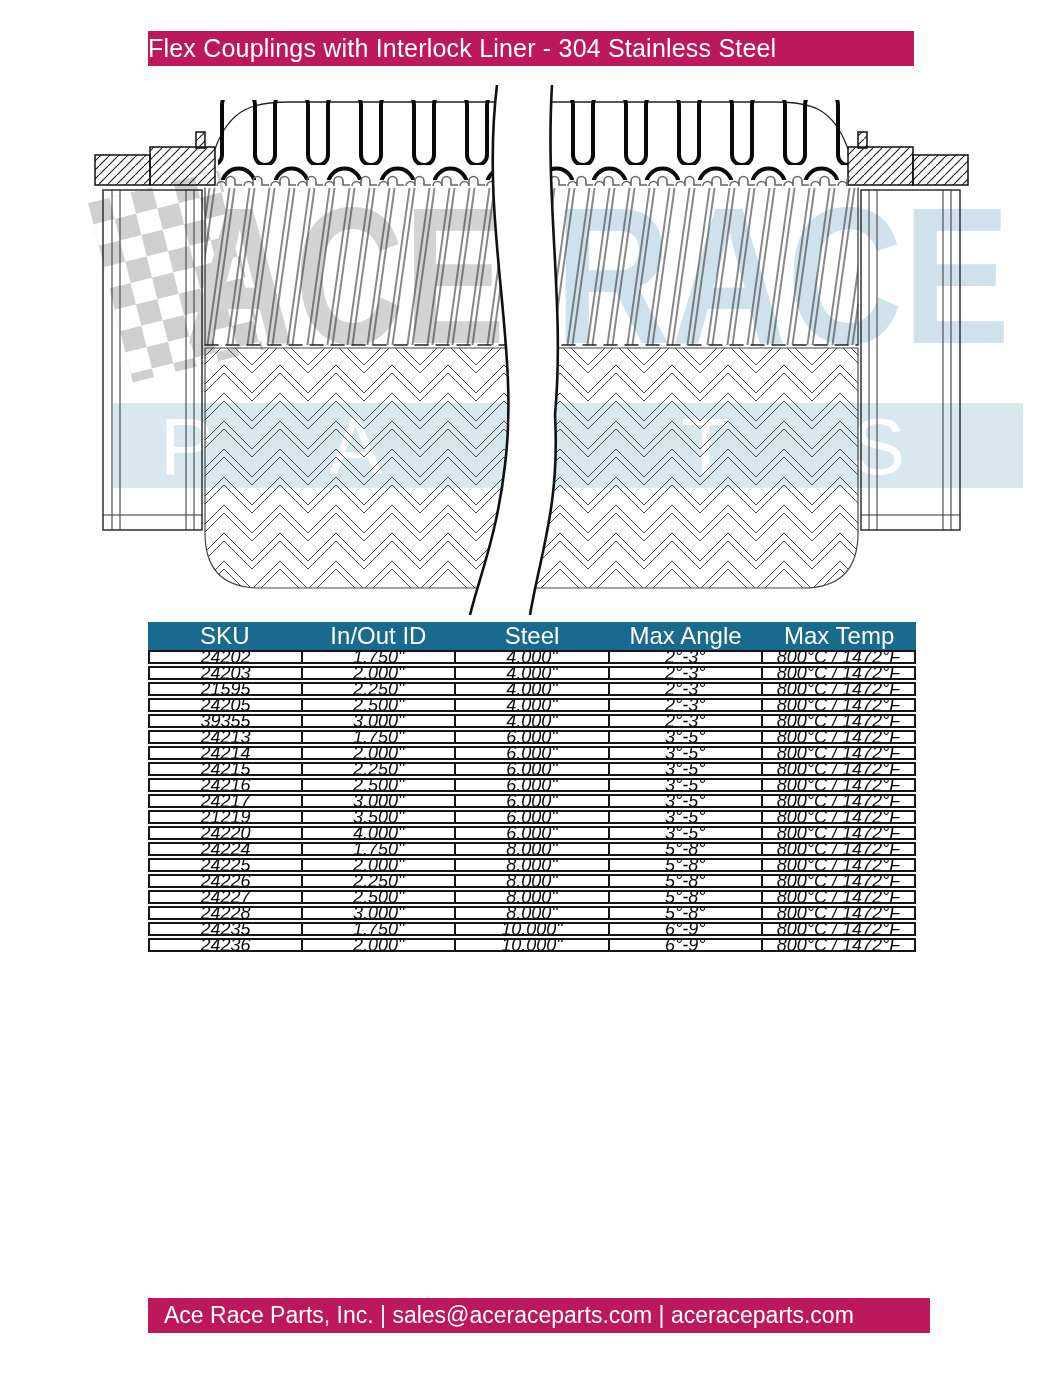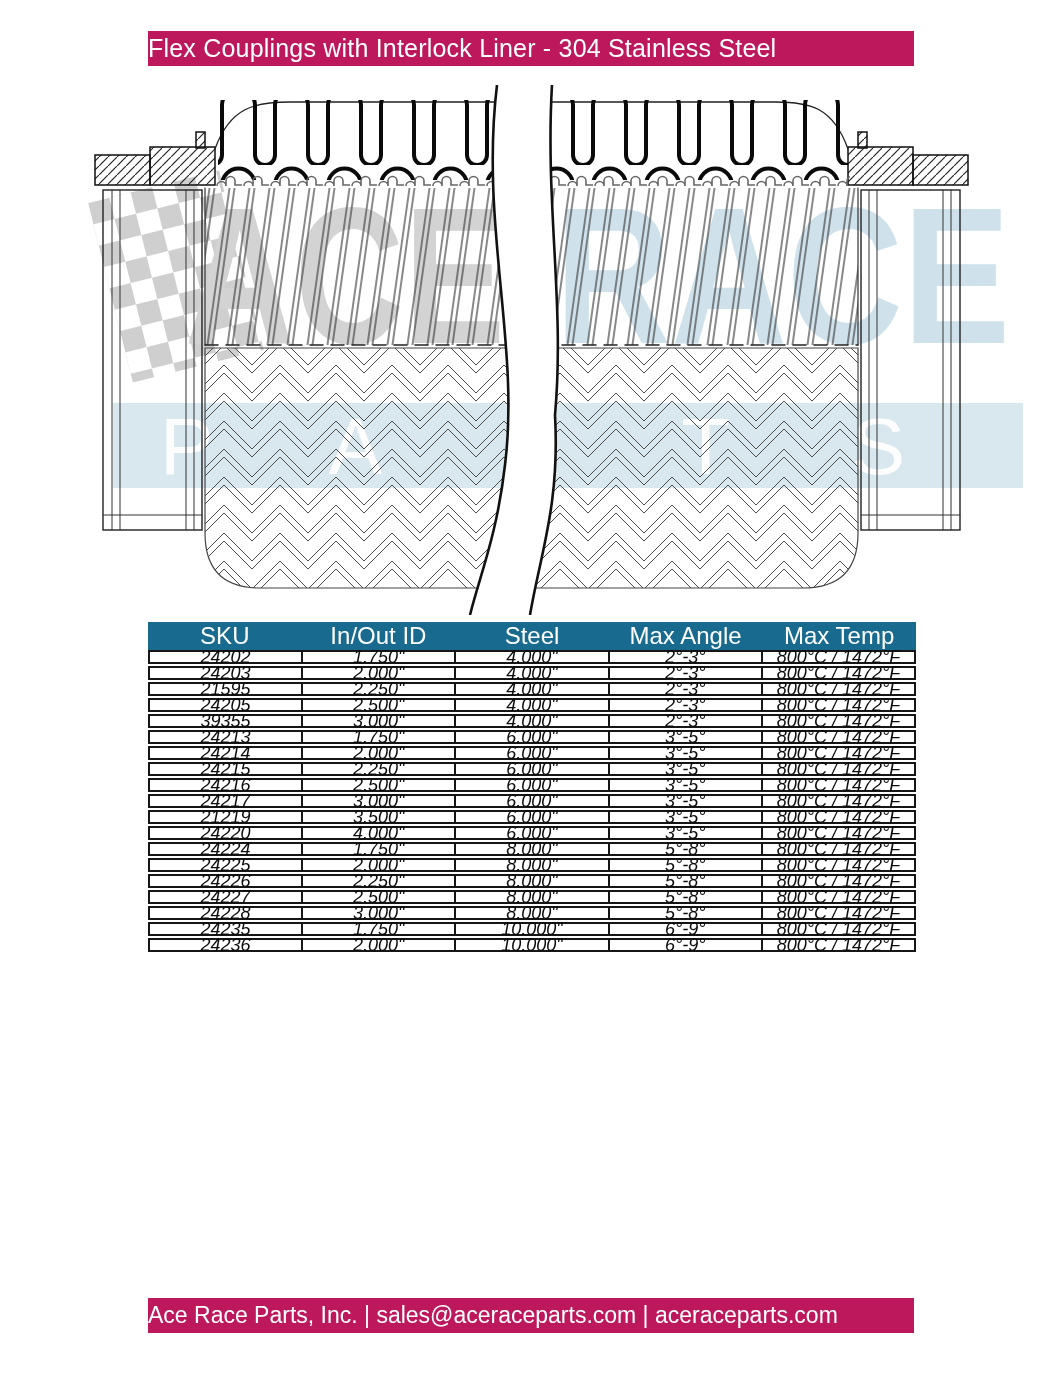--- a/index.html
+++ b/index.html
@@ -6,21 +6,21 @@
   body {
     width:1063px; height:1375px; background:#ffffff; position:relative;
     font-family:"Liberation Sans", sans-serif; overflow:hidden;
   }
   .banner {
     position:absolute; left:148px; width:766px; height:35px;
     background:#be185d; color:#ffffff;
     display:flex; align-items:center; justify-content:flex-start;
   }
   .title-banner { top:31px; font-size:25px; letter-spacing:0.2px; }
-  .footer-banner { top:1298px; font-size:23px; }
+  .footer-banner { top:1298px; font-size:23px;padding-left:16px; }
   .diagram { position:absolute; left:0; top:85px; width:1063px; height:530px; }
   .table-wrap { position:absolute; left:148px; top:622px; width:768px; }
   .thead {
     display:flex; height:28px; background:#186b8e; color:#ffffff;
     font-size:24px; align-items:center;
   }
   .th { flex:1; text-align:center; }
   .trow {
     display:flex; box-sizing:border-box; height:14px; margin-bottom:2px;
     border:2px solid #161616; background:#ffffff;font-style:italic;

